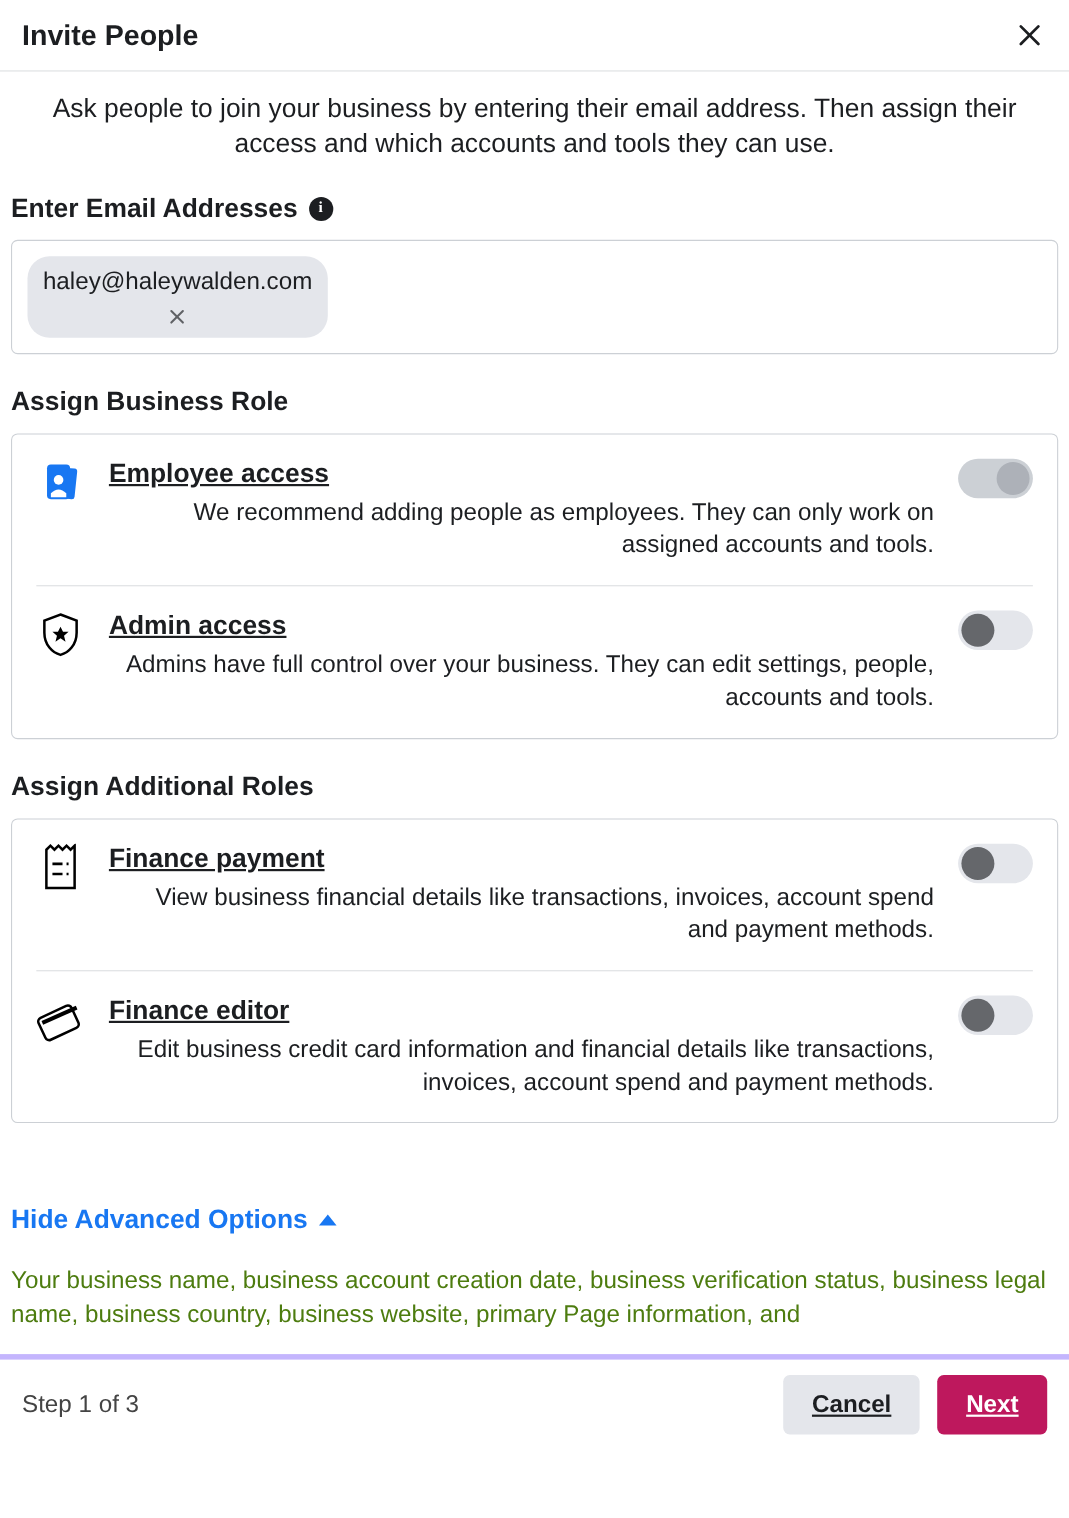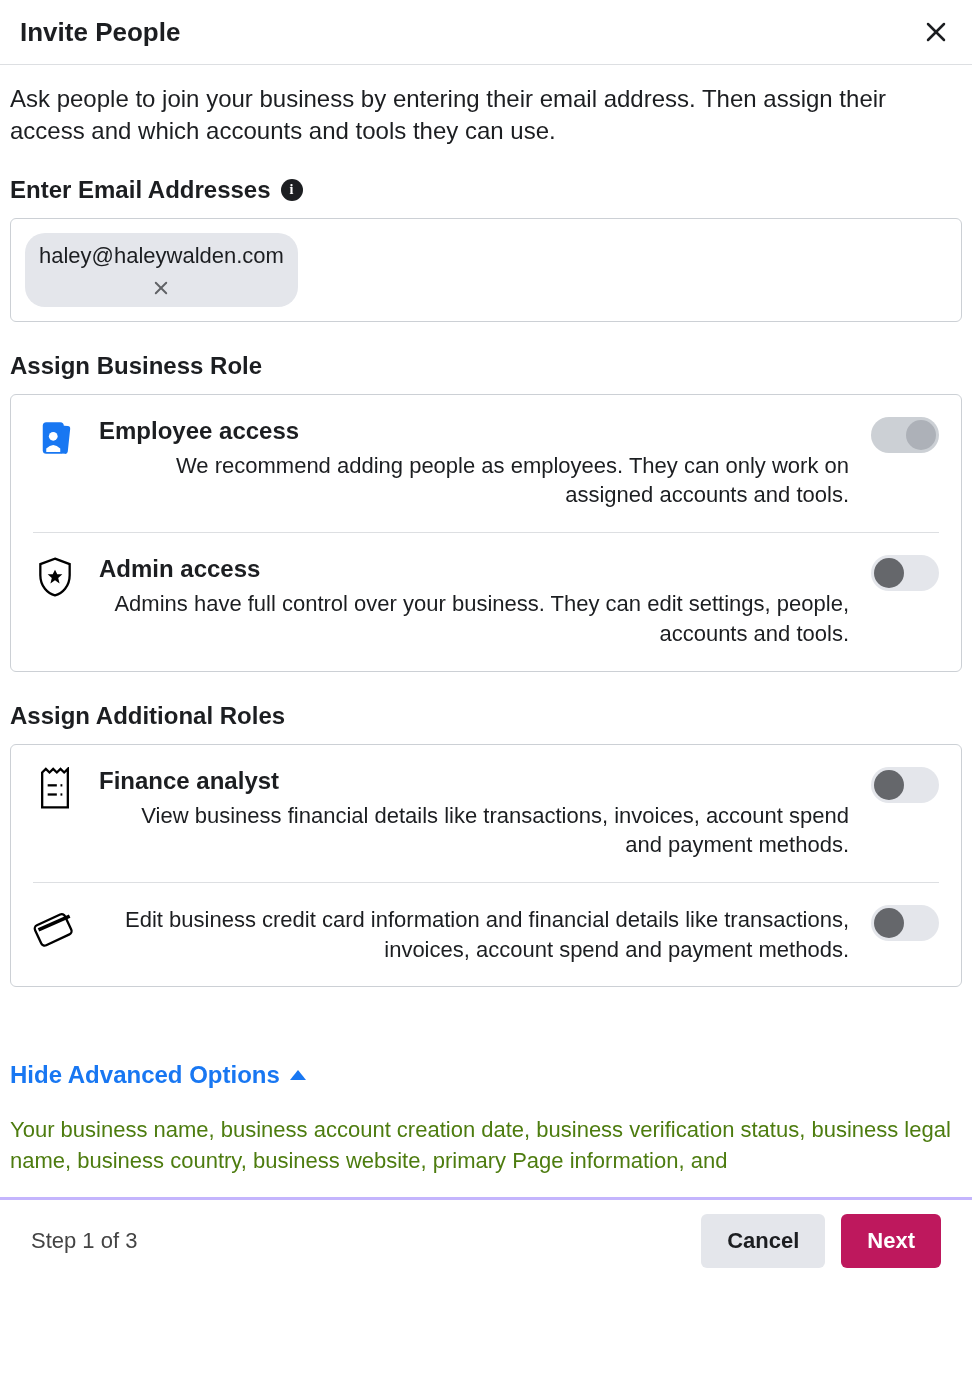--- a/index.html
+++ b/index.html
@@ -29,20 +29,21 @@
   justify-content: center;
 }
 .content {
   padding: 18px 10px 0 10px;
 }
 .instruction {
   font-size: 24px;
   line-height: 1.35;
   color: #1c1e21;
   margin-bottom: 28px;
+  text-align: center;
 }
 .section-label {
   font-size: 24px;
   font-weight: 700;
   margin-bottom: 14px;
   display: flex;
   align-items: center;
   gap: 10px;
 }
 .info-icon {
@@ -105,20 +106,21 @@
   display: flex;
   justify-content: center;
 }
 .role-text {
   flex: 1;
 }
 .role-title {
   font-size: 24px;
   font-weight: 700;
   margin-bottom: 6px;
+  text-decoration: underline;
 }
 .role-desc {
   font-size: 22px;
   line-height: 1.35;
   color: #1c1e21;
   text-align: right;
 }
 .toggle {
   width: 68px;
   height: 36px;
@@ -155,42 +157,43 @@
   border-right: 8px solid transparent;
   border-bottom: 10px solid #1877f2;
 }
 .disclosure {
   font-size: 22px;
   color: #4d7c0f;
   line-height: 1.4;
   padding-bottom: 12px;
 }
 .footer {
-  border-top: 3px solid #c4b5fd;
-  padding: 14px 31px;
+  border-top: 5px solid #c4b5fd;
+  padding: 14px 20px;
   display: flex;
   align-items: center;
   justify-content: space-between;
   margin-top: 8px;
 }
 .step-indicator {
   font-size: 22px;
   color: #444;
 }
 .footer-buttons {
   display: flex;
   gap: 16px;
 }
 .btn {
   font-size: 22px;
   font-weight: 600;
   padding: 14px 26px;
   border-radius: 6px;
   border: none;
   cursor: pointer;
+  text-decoration: underline;
 }
 .btn-cancel {
   background: #e4e6eb;
   color: #1c1e21;
 }
 .btn-next {
   background: #be185d;
   color: #fff;
 }
 </style>
@@ -272,36 +275,37 @@
       <div class="role-icon">
         <svg width="40" height="44" viewBox="0 0 40 48" fill="none" stroke="#000" stroke-width="2.5">
             <path d="M6 6 L10 2 L14 6 L18 2 L22 6 L26 2 L30 6 L34 2 L34 44 L6 44 Z"></path>
             <line x1="12" y1="20" x2="22" y2="20"></line>
             <line x1="12" y1="30" x2="22" y2="30"></line>
             <line x1="26" y1="20" x2="28" y2="20"></line>
             <line x1="26" y1="30" x2="28" y2="30"></line>
           </svg>
       </div>
       <div class="role-text">
-        <div class="role-title">Finance analyst</div>
+        <div class="role-title">Finance payment</div>
         <div class="role-desc">View business financial details like transactions, invoices, account spend and payment methods.</div>
       </div>
       <div class="toggle toggle-off">
         <div class="toggle-knob"></div>
       </div>
     </div>
     <div class="role-divider"></div>
     <div class="role-item">
       <div class="role-icon">
         <svg width="46" height="46" viewBox="0 0 48 48" fill="none" stroke="#000" stroke-width="2.5">
             <rect x="4" y="14" width="36" height="24" rx="4" transform="rotate(-25 22 26)"></rect>
             <line x1="6" y1="26" x2="40" y2="11" stroke-width="4"></line>
           </svg>
       </div>
       <div class="role-text">
+        <div class="role-title">Finance editor</div>
         <div class="role-desc">Edit business credit card information and financial details like transactions, invoices, account spend and payment methods.</div>
       </div>
       <div class="toggle toggle-off">
         <div class="toggle-knob"></div>
       </div>
     </div>
   </div>
 
   <div class="advanced-toggle">
     <span>Hide Advanced Options</span>

